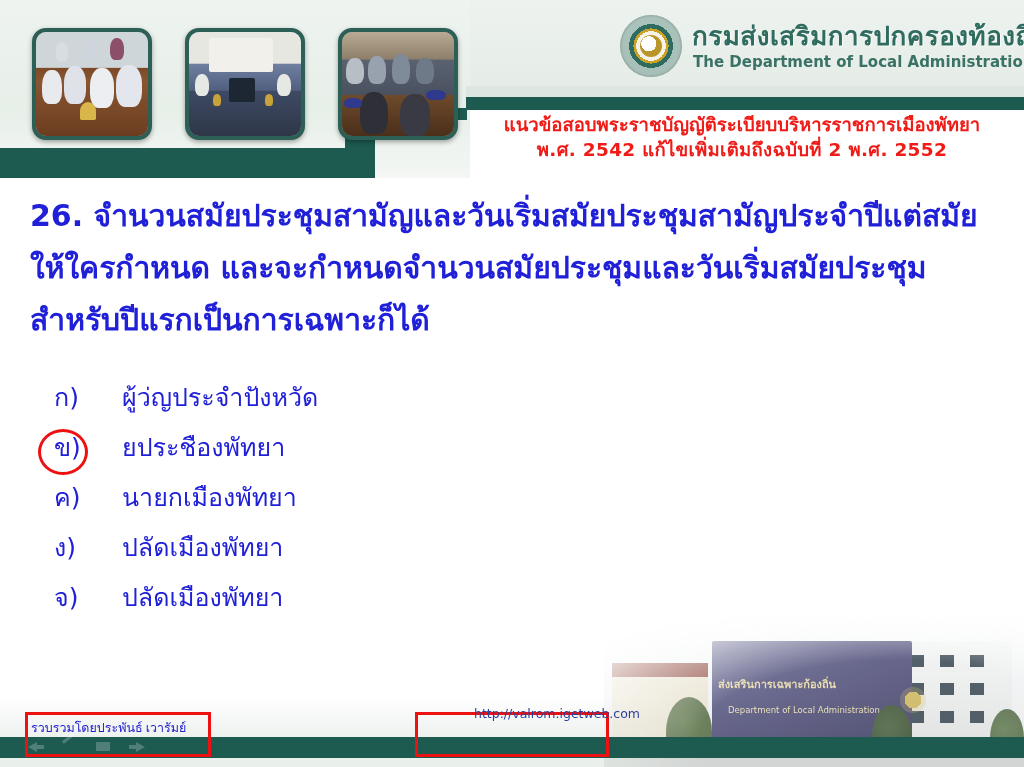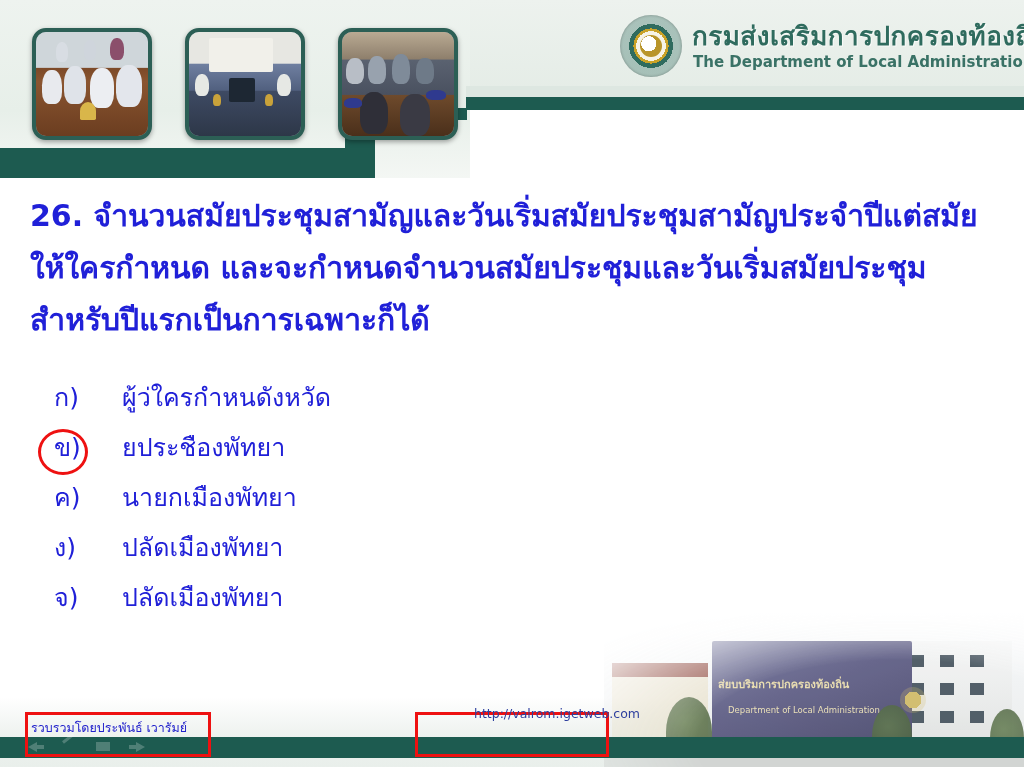--- a/index.html
+++ b/index.html
@@ -292,20 +292,21 @@
   .credit-box { left: 25px; top: 712px; width: 180px; height: 39px; }
   .url-box    { left: 415px; top: 712px; width: 188px; height: 39px; }
 
   .credit-text {
     position: absolute;
     left: 31px; top: 718px;
     width: 170px;
     color: #2222cc;
     font-size: 12.5px;
     white-space: nowrap;
+    font-family: Liberation Serif, serif;
   }
   .url-text {
     position: absolute;
     left: 430px; top: 706px;
     width: 175px;
     color: #2d3f9e;
     font-size: 12.5px;
     white-space: nowrap;
     margin-left: 44px;
   }
@@ -361,28 +362,32 @@
       <div class="fig" style="left:84px; top:58px; width:20px; height:10px; background:#2f3a8f;"></div>
     </div>
   </div>
 
   <div class="logo-wrap">
     <div class="emblem"></div>
     <div class="logo-th">กรมส่งเสริมการปกครองท้องถิ่น</div>
     <div class="logo-en">The Department of Local Administration</div>
   </div>
 
+  <div class="exam-heading">
+    <div class="l1">แนวข้อสอบพระราชบัญญัติระเบียบบริหารราชการเมืองพัทยา</div>
+    <div class="l2">พ.ศ. 2542 แก้ไขเพิ่มเติมถึงฉบับที่ 2 พ.ศ. 2552</div>
+  </div>
 
   <div class="question">26. จำนวนสมัยประชุมสามัญและวันเริ่มสมัยประชุมสามัญประจำปีแต่สมัยให้ใครกำหนด และจะกำหนดจำนวนสมัยประชุมและวันเริ่มสมัยประชุมสำหรับปีแรกเป็นการเฉพาะก็ได้</div>
 
   <div class="choices">
 
     <div class="choice">
       <span class="key">ก)</span>
-      <span class="txt">ผู้ว่ใครกำหนดังหวัด</span>
+      <span class="txt">ผู้ว่ญประจำปังหวัด</span>
     </div>
 
     <div class="choice">
       <span class="key">ข)<span class="circle-mark"></span></span>
       <span class="txt">ยประชืองพัทยา</span>
     </div>
 
     <div class="choice">
       <span class="key">ค)</span>
       <span class="txt">นายกเมืองพัทยา</span>
@@ -409,21 +414,21 @@
       <div class="win" style="left:70px; top:14px;"></div>
       <div class="win" style="left:10px; top:42px;"></div>
       <div class="win" style="left:40px; top:42px;"></div>
       <div class="win" style="left:70px; top:42px;"></div>
       <div class="win" style="left:10px; top:70px;"></div>
       <div class="win" style="left:40px; top:70px;"></div>
       <div class="win" style="left:70px; top:70px;"></div>
     </div>
     <div class="sign">
       <div class="sign-seal"></div>
-      <div class="s-th">ส่ยบบริมการปกครองท้องถิ่น</div>
+      <div class="s-th">ส่งเสรินการเฉพาะก้องถิ่น</div>
       <div class="s-en">Department of Local Administration</div>
       <div class="s-sub">(จังหวัดภูเก็ต)</div>
     </div>
     <div class="tree" style="left:62px;  width:46px; height:70px;"></div>
     <div class="tree" style="left:268px; width:40px; height:62px;"></div>
     <div class="tree" style="left:386px; width:34px; height:58px;"></div>
     <div class="road"></div>
   </div>
 
   <div class="footer-bar">

